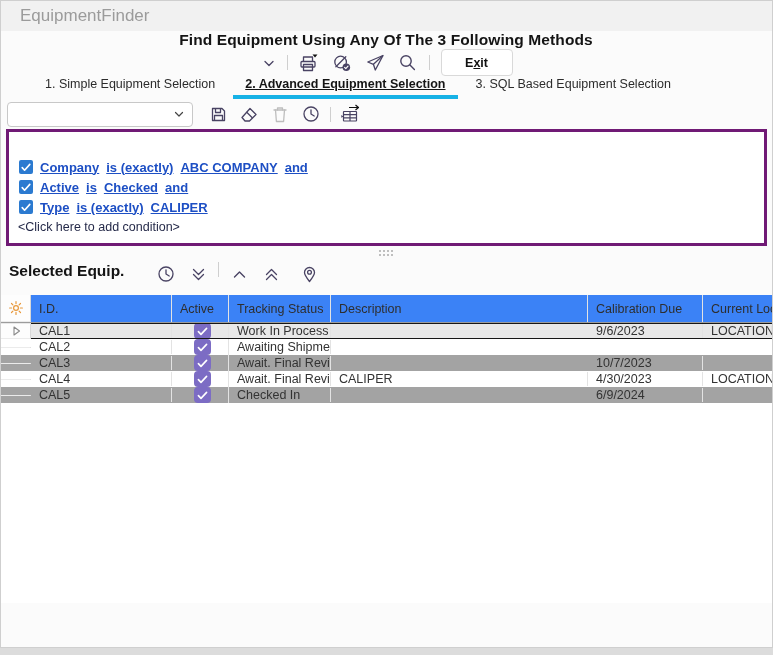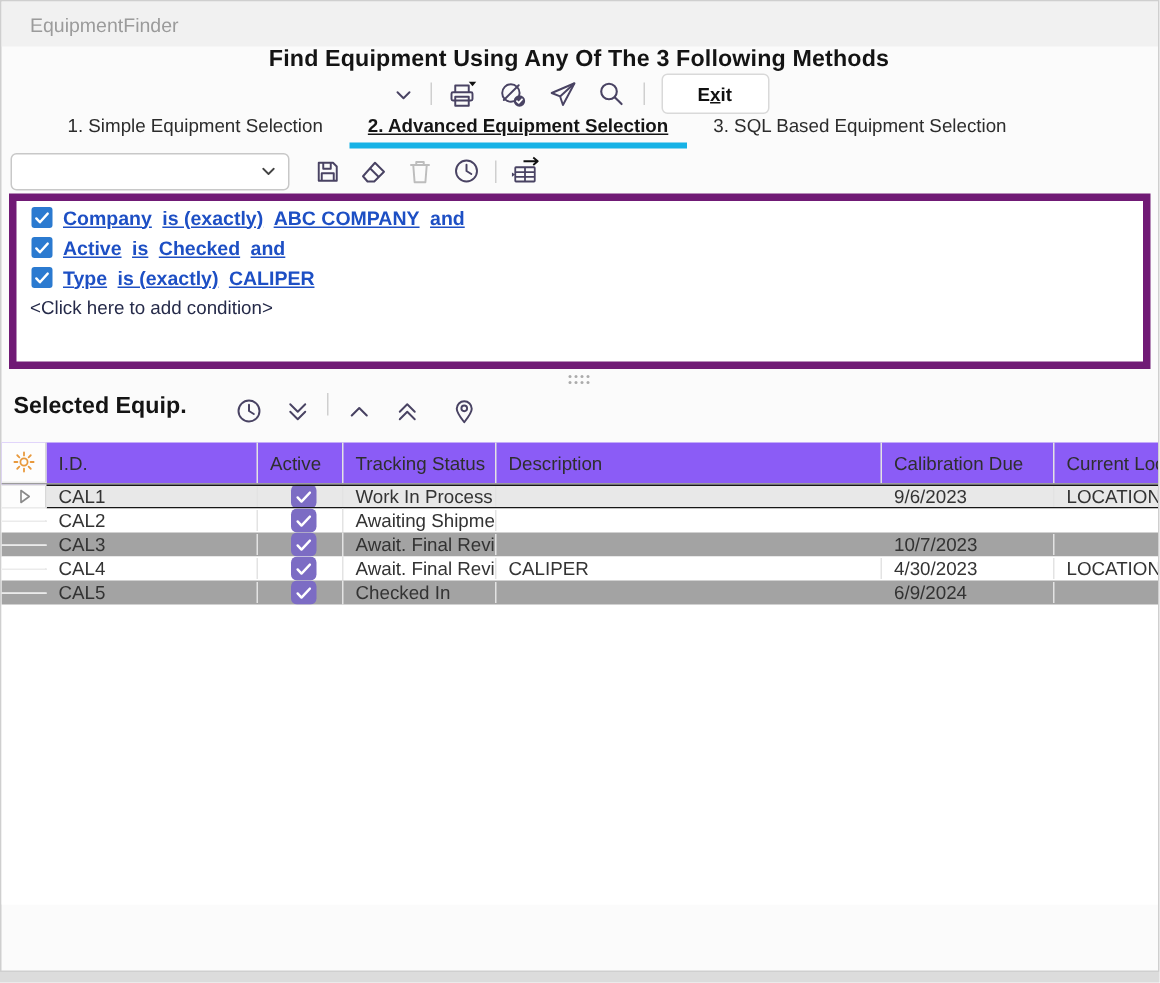--- a/index.html
+++ b/index.html
@@ -11,21 +11,21 @@
     -webkit-font-smoothing:antialiased;
     overflow:hidden;
   }
   .window {
     position:absolute; left:0; top:0; width:773px; height:648px;
     background:#fbfbfb; border:1px solid #cfcfcf; overflow:hidden;
   }
   
   .titlebar {
     height:30px; background:#f1f1f1; display:flex; align-items:center;
-    padding-left:19px; font-size:13px; color:#9b9b9b;
+    padding-left:19px; font-size:17px; color:#9b9b9b;
   }
   
   .hdr { height:38px; display:flex; align-items:center; padding:0 9px 0 8px;flex-direction:column; }
   .hdr-title { font-weight:bold; font-size:15.5px; color:#141414; flex:1; letter-spacing:.1px; }
   .hdr-tools { display:flex; align-items:center; gap:9px; color:#494363; }
   .vsep { width:1px; height:15px; background:#cfcfcf; }
   .ibtn { width:24px; height:24px; display:flex; align-items:center; justify-content:center; color:#494363; cursor:default; }
   .ibtn.small { width:18px; }
   .ibtn.disabled { color:#bdbdbd; }
   .exit-btn {
@@ -44,40 +44,40 @@
   
   .qtoolbar { height:30px; display:flex; align-items:center; padding-left:6px; gap:7px; }
   .combo {
     width:186px; height:25px; background:#fff; border:1px solid #c8c8c8; border-radius:4px;
     display:flex; align-items:center; margin-right:6px;
   }
   .combo-value { flex:1; font-size:12.5px; color:#333; padding-left:8px; }
   .combo-btn { width:26px; display:flex; align-items:center; justify-content:center; color:#444; }
   
   .cond-panel {
-    margin:0 5px; height:117px; background:#fff; border:5px solid #701a75;
-    padding:1px 6px 0 6px; overflow:hidden;
+    margin:0 5px; height:117px; background:#fff; border:3px solid #701a75;
+    padding:25px 6px 0 6px; overflow:hidden;
   }
   .cond-row { display:flex; align-items:center; gap:7px; height:20px; font-size:13px; }
   .cbx-blue {
     width:14px; height:14px; border-radius:2px; background:#2b7ad0; flex:none;
     display:flex; align-items:center; justify-content:center; margin-left:4px;
   }
   .cond-link { color:#1d4fc4; text-decoration:underline; font-weight:600; white-space:nowrap; }
   .add-cond { height:20px; display:flex; align-items:center; font-size:12.5px; color:#252a49; padding-left:3px; }
   
   .splitter { height:16px; display:flex; align-items:center; justify-content:center; }
   .grip { display:grid; grid-template-columns:repeat(4,4px); grid-auto-rows:4px; }
   .grip i { width:2px; height:2px; border-radius:50%; background:#ababab; display:block; }
   
   .sel-bar { height:33px; display:flex; align-items:flex-start; padding-left:8px; gap:8px; }
   .sel-label { font-weight:bold; font-size:15.5px; color:#141414; margin-right:22px; }
   
   .grid { background:#fff; color:#333; }
-  .ghead { display:flex; height:28px; border-bottom:1px solid #9c9c9c; background:#8b5cf6; }
+  .ghead { display:flex; height:28px; border-bottom:1px solid #9c9c9c; background:#3b82f6; }
   .ghead .gc { font-size:12.5px; color:#2e2e2e; }
   .grow { display:flex; height:16px; position:relative; background:#fff;align-items:center; }
   .grow.alt { background:#a3a3a3; }
   .grow.selected { background:#e8e8e8; }
   .grow.selected::after {
     content:""; position:absolute; left:30px; right:0; top:0; bottom:0;
     border-top:1px solid #161616; border-bottom:1px solid #161616; pointer-events:none;
   }
   .gc {
     flex:none; display:flex; align-items:center; padding:0 8px;

